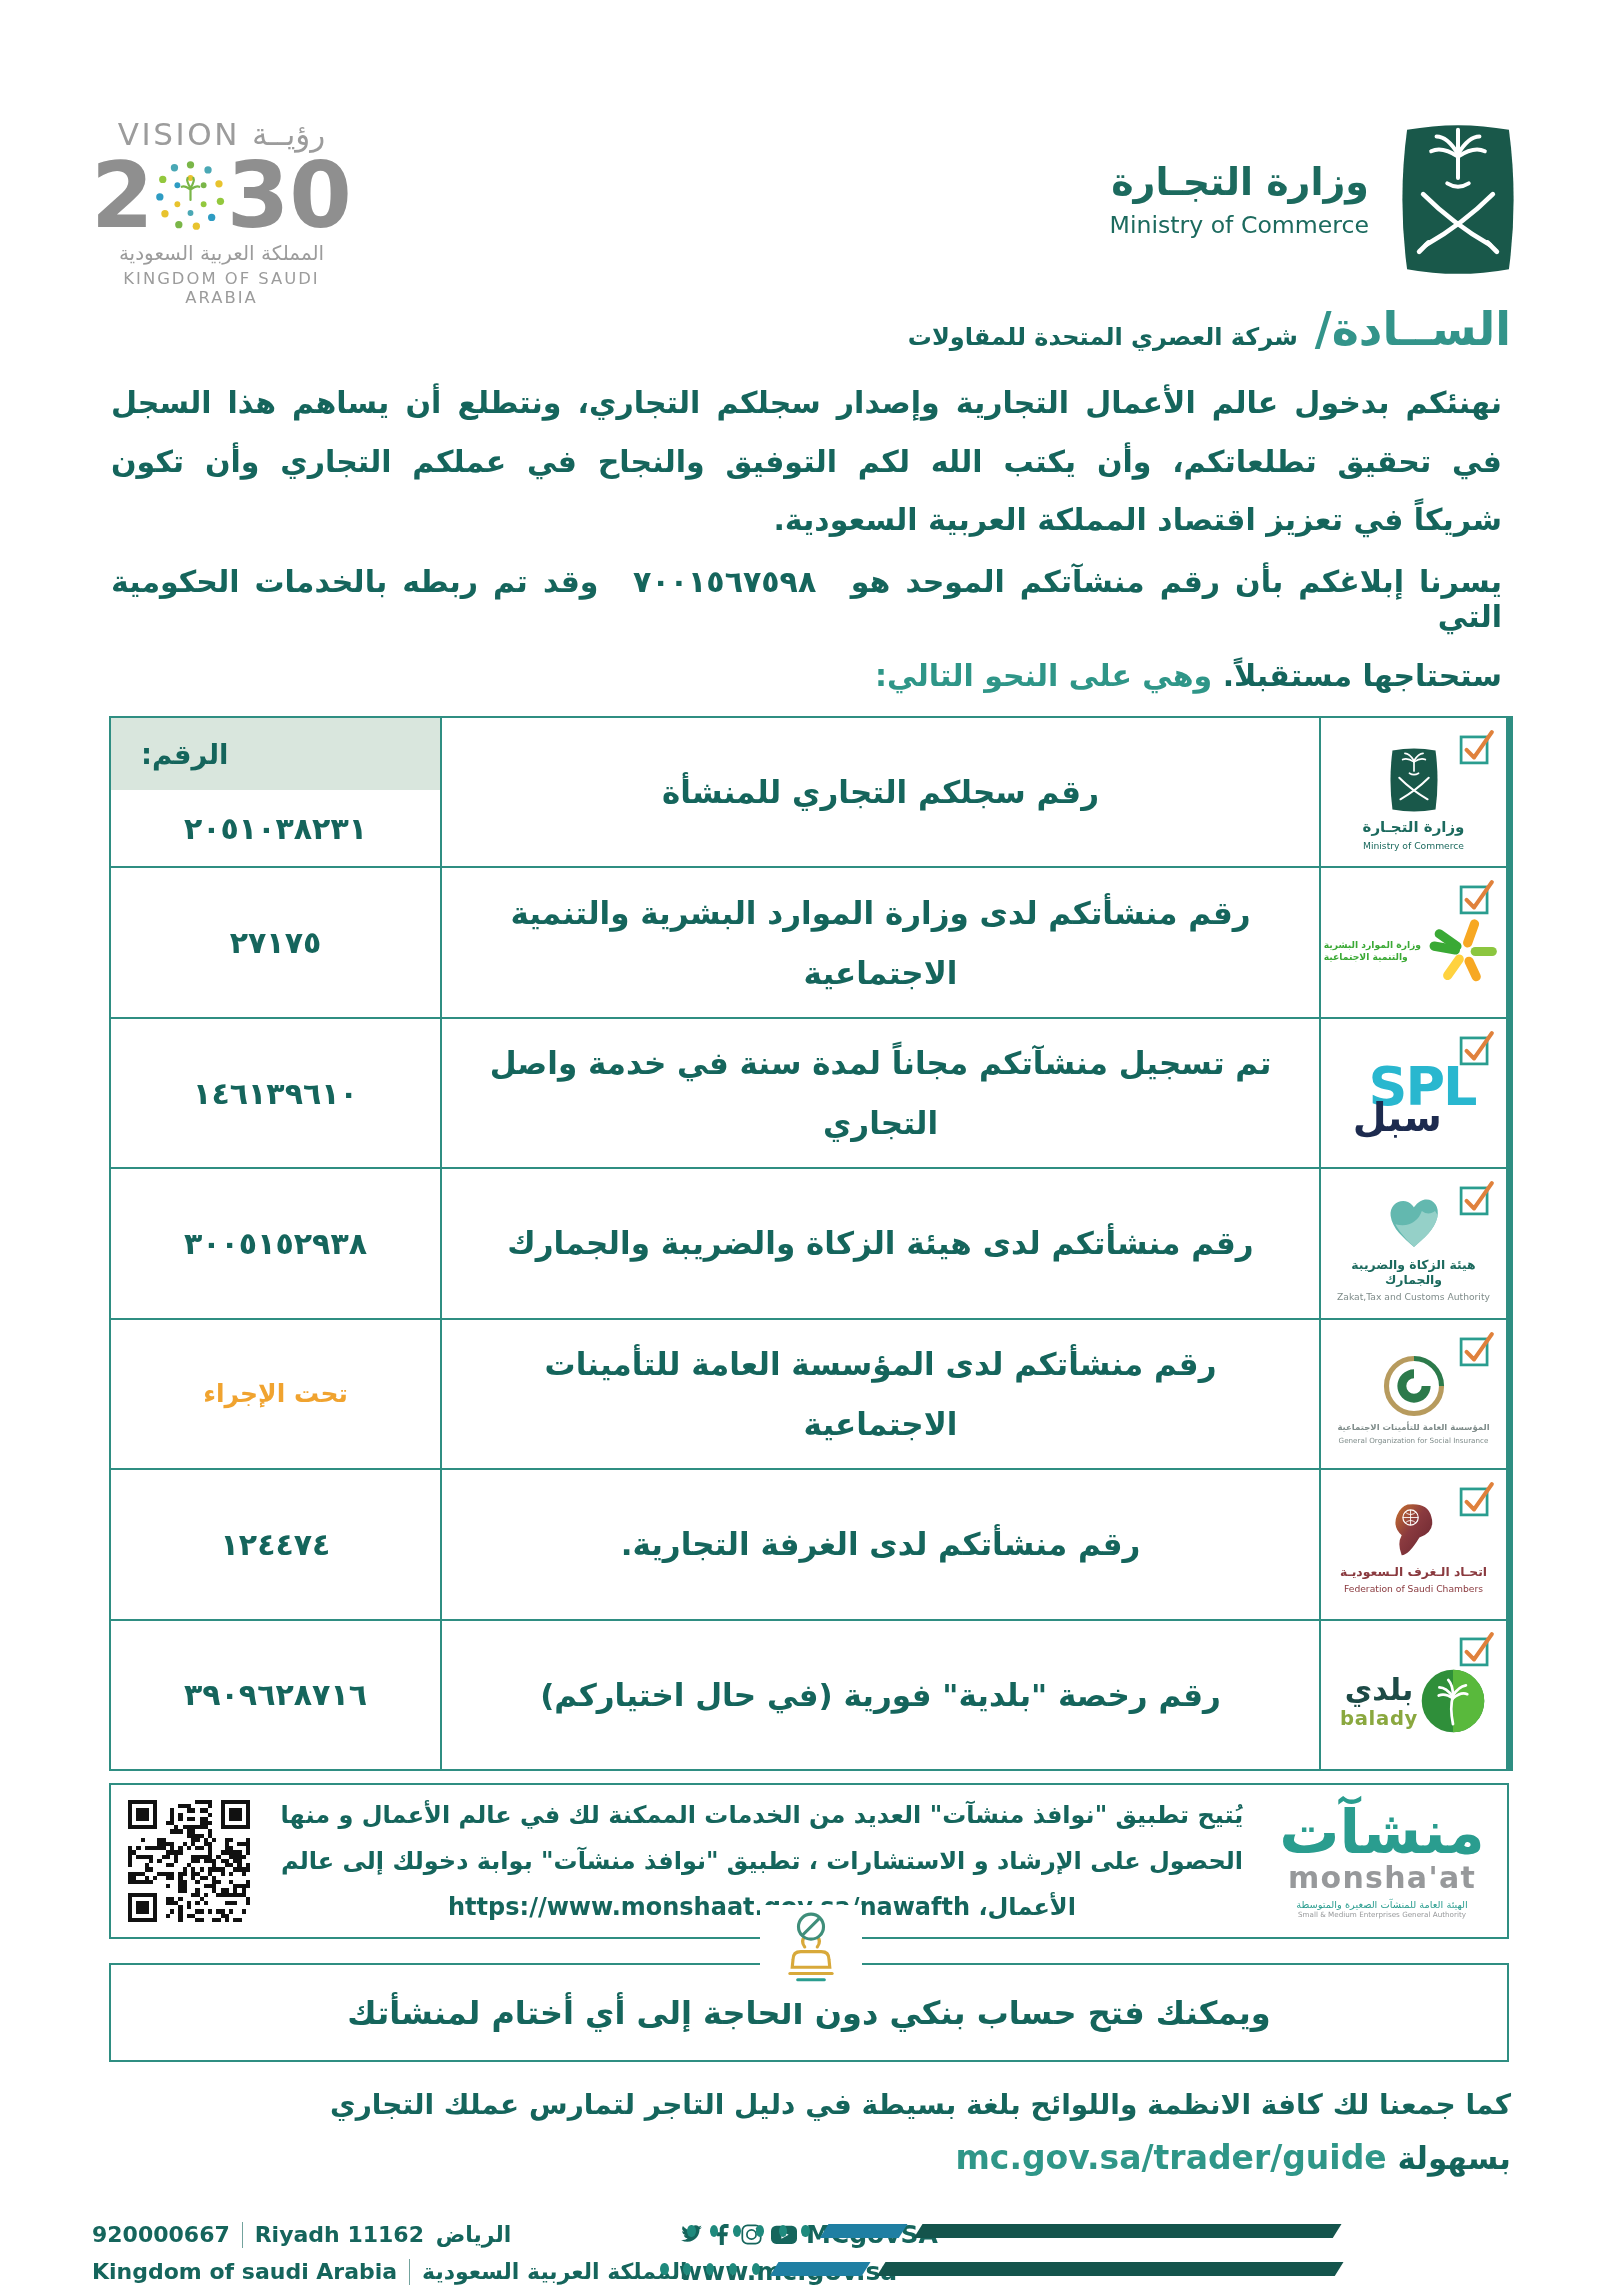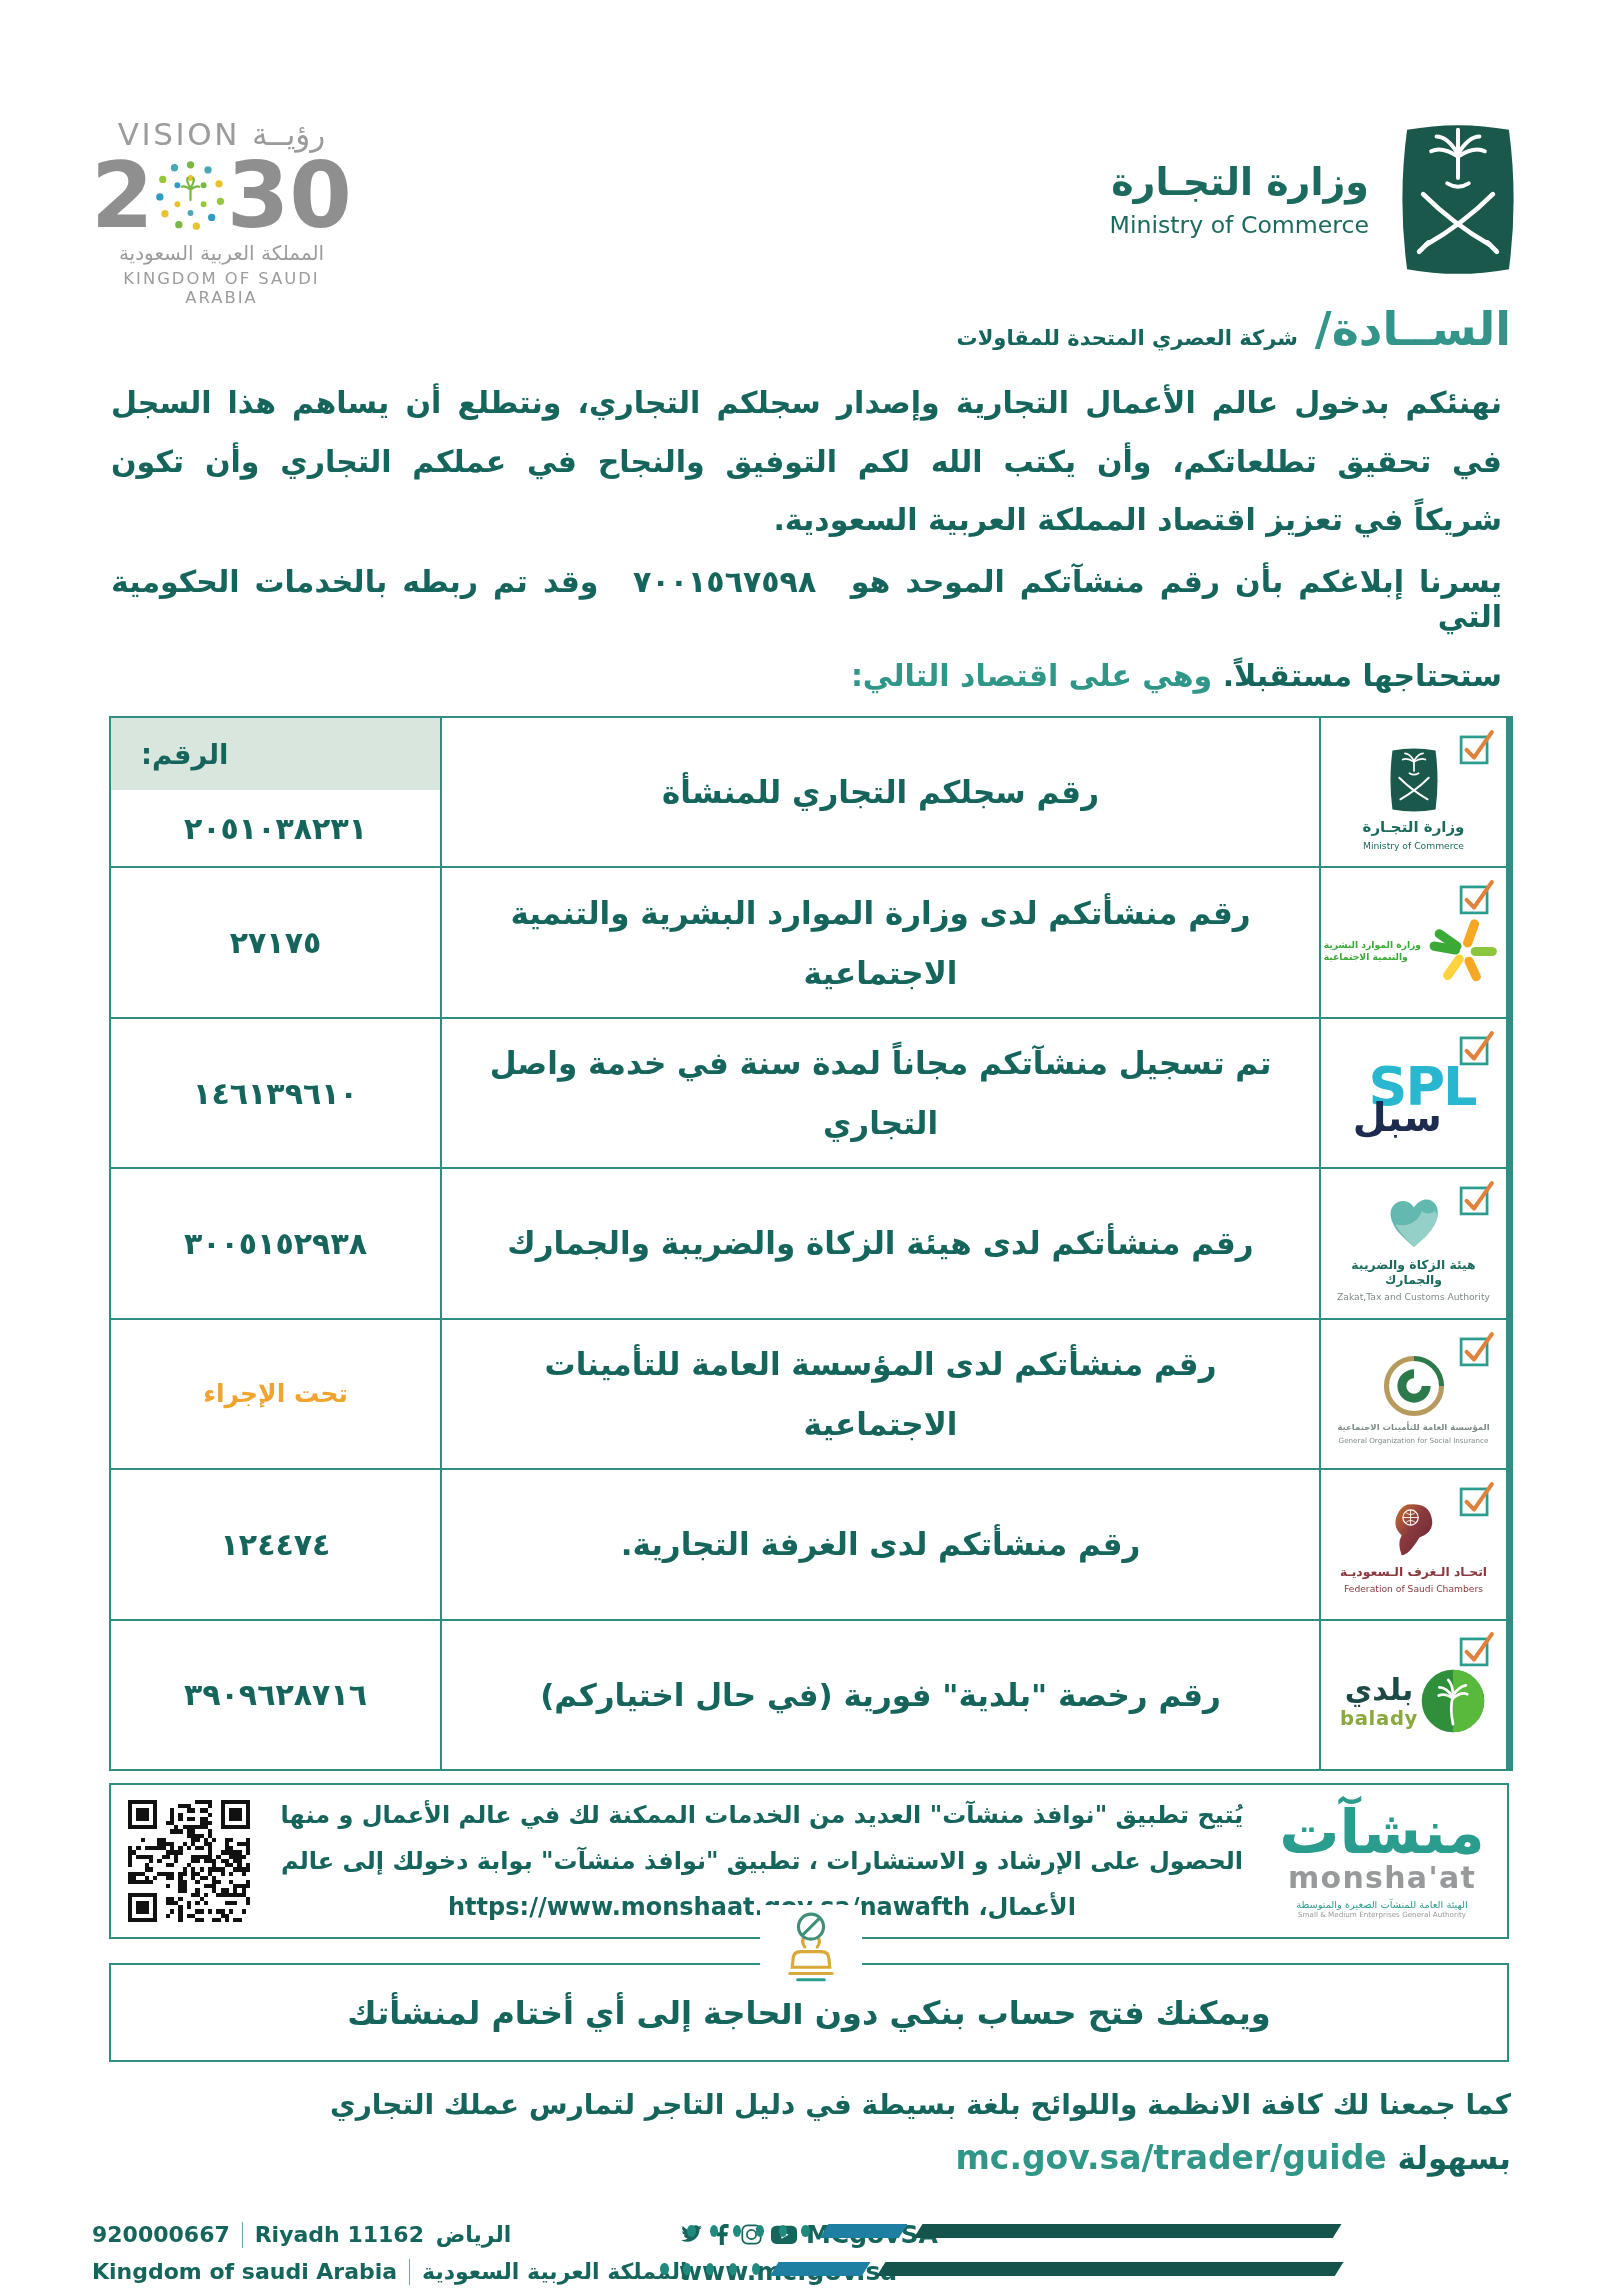--- a/index.html
+++ b/index.html
@@ -16,21 +16,21 @@
 
   
   .mclogo{position:absolute;right:97px;top:119px;display:flex;align-items:center;gap:22px;}
   .mclogo .txt{text-align:right;}
   .mclogo .ar{font-size:38px;font-weight:bold;color:#1c6a5e;}
   .mclogo .en{font-size:23.6px;color:#1c6a5e;margin-top:6.5px;}
 
   
   .greeting{position:absolute;right:111px;top:302px;direction:rtl;display:flex;align-items:baseline;gap:17px;}
   .greeting .sal{font-size:46px;font-weight:bold;color:#33948a;}
-  .greeting .comp{font-size:21px;font-weight:bold;color:#15655c;}
+  .greeting .comp{font-size:24px;font-weight:bold;color:#15655c;}
 
   
   .para{position:absolute;left:111px;right:120px;direction:rtl;font-weight:bold;color:#15655c;font-size:30px;}
   .line{margin-bottom:23.6px;}
   .just{text-align:justify;text-align-last:justify;}
   .rline{text-align:right;}
   .accent{color:#2f9688;}
   .num-inline{letter-spacing:2px;padding:0 19.6px;}
 
   
@@ -180,21 +180,21 @@
   </div>
 
   <div class="para" style="top:564px;">
     <div class="line just">
       <span>يسرنا إبلاغكم بأن رقم منشآتكم الموحد هو</span>
       <span class="num-inline">٧٠٠١٥٦٧٥٩٨</span>
       <span>وقد تم ربطه بالخدمات الحكومية التي</span>
     </div>
     <div class="line rline">
       <span>ستحتاجها مستقبلاً.</span>
-      <span class="accent">وهي على اقتصاد التالي:</span>
+      <span class="accent">وهي على النحو التالي:</span>
     </div>
   </div>
 
   <div class="svc-table">
 
     <div class="cell num-cell">
       <div class="num-head">
           <span>الرقم:</span>
         </div>
       <div class="num-val">٢٠٥١٠٣٨٢٣١</div>

